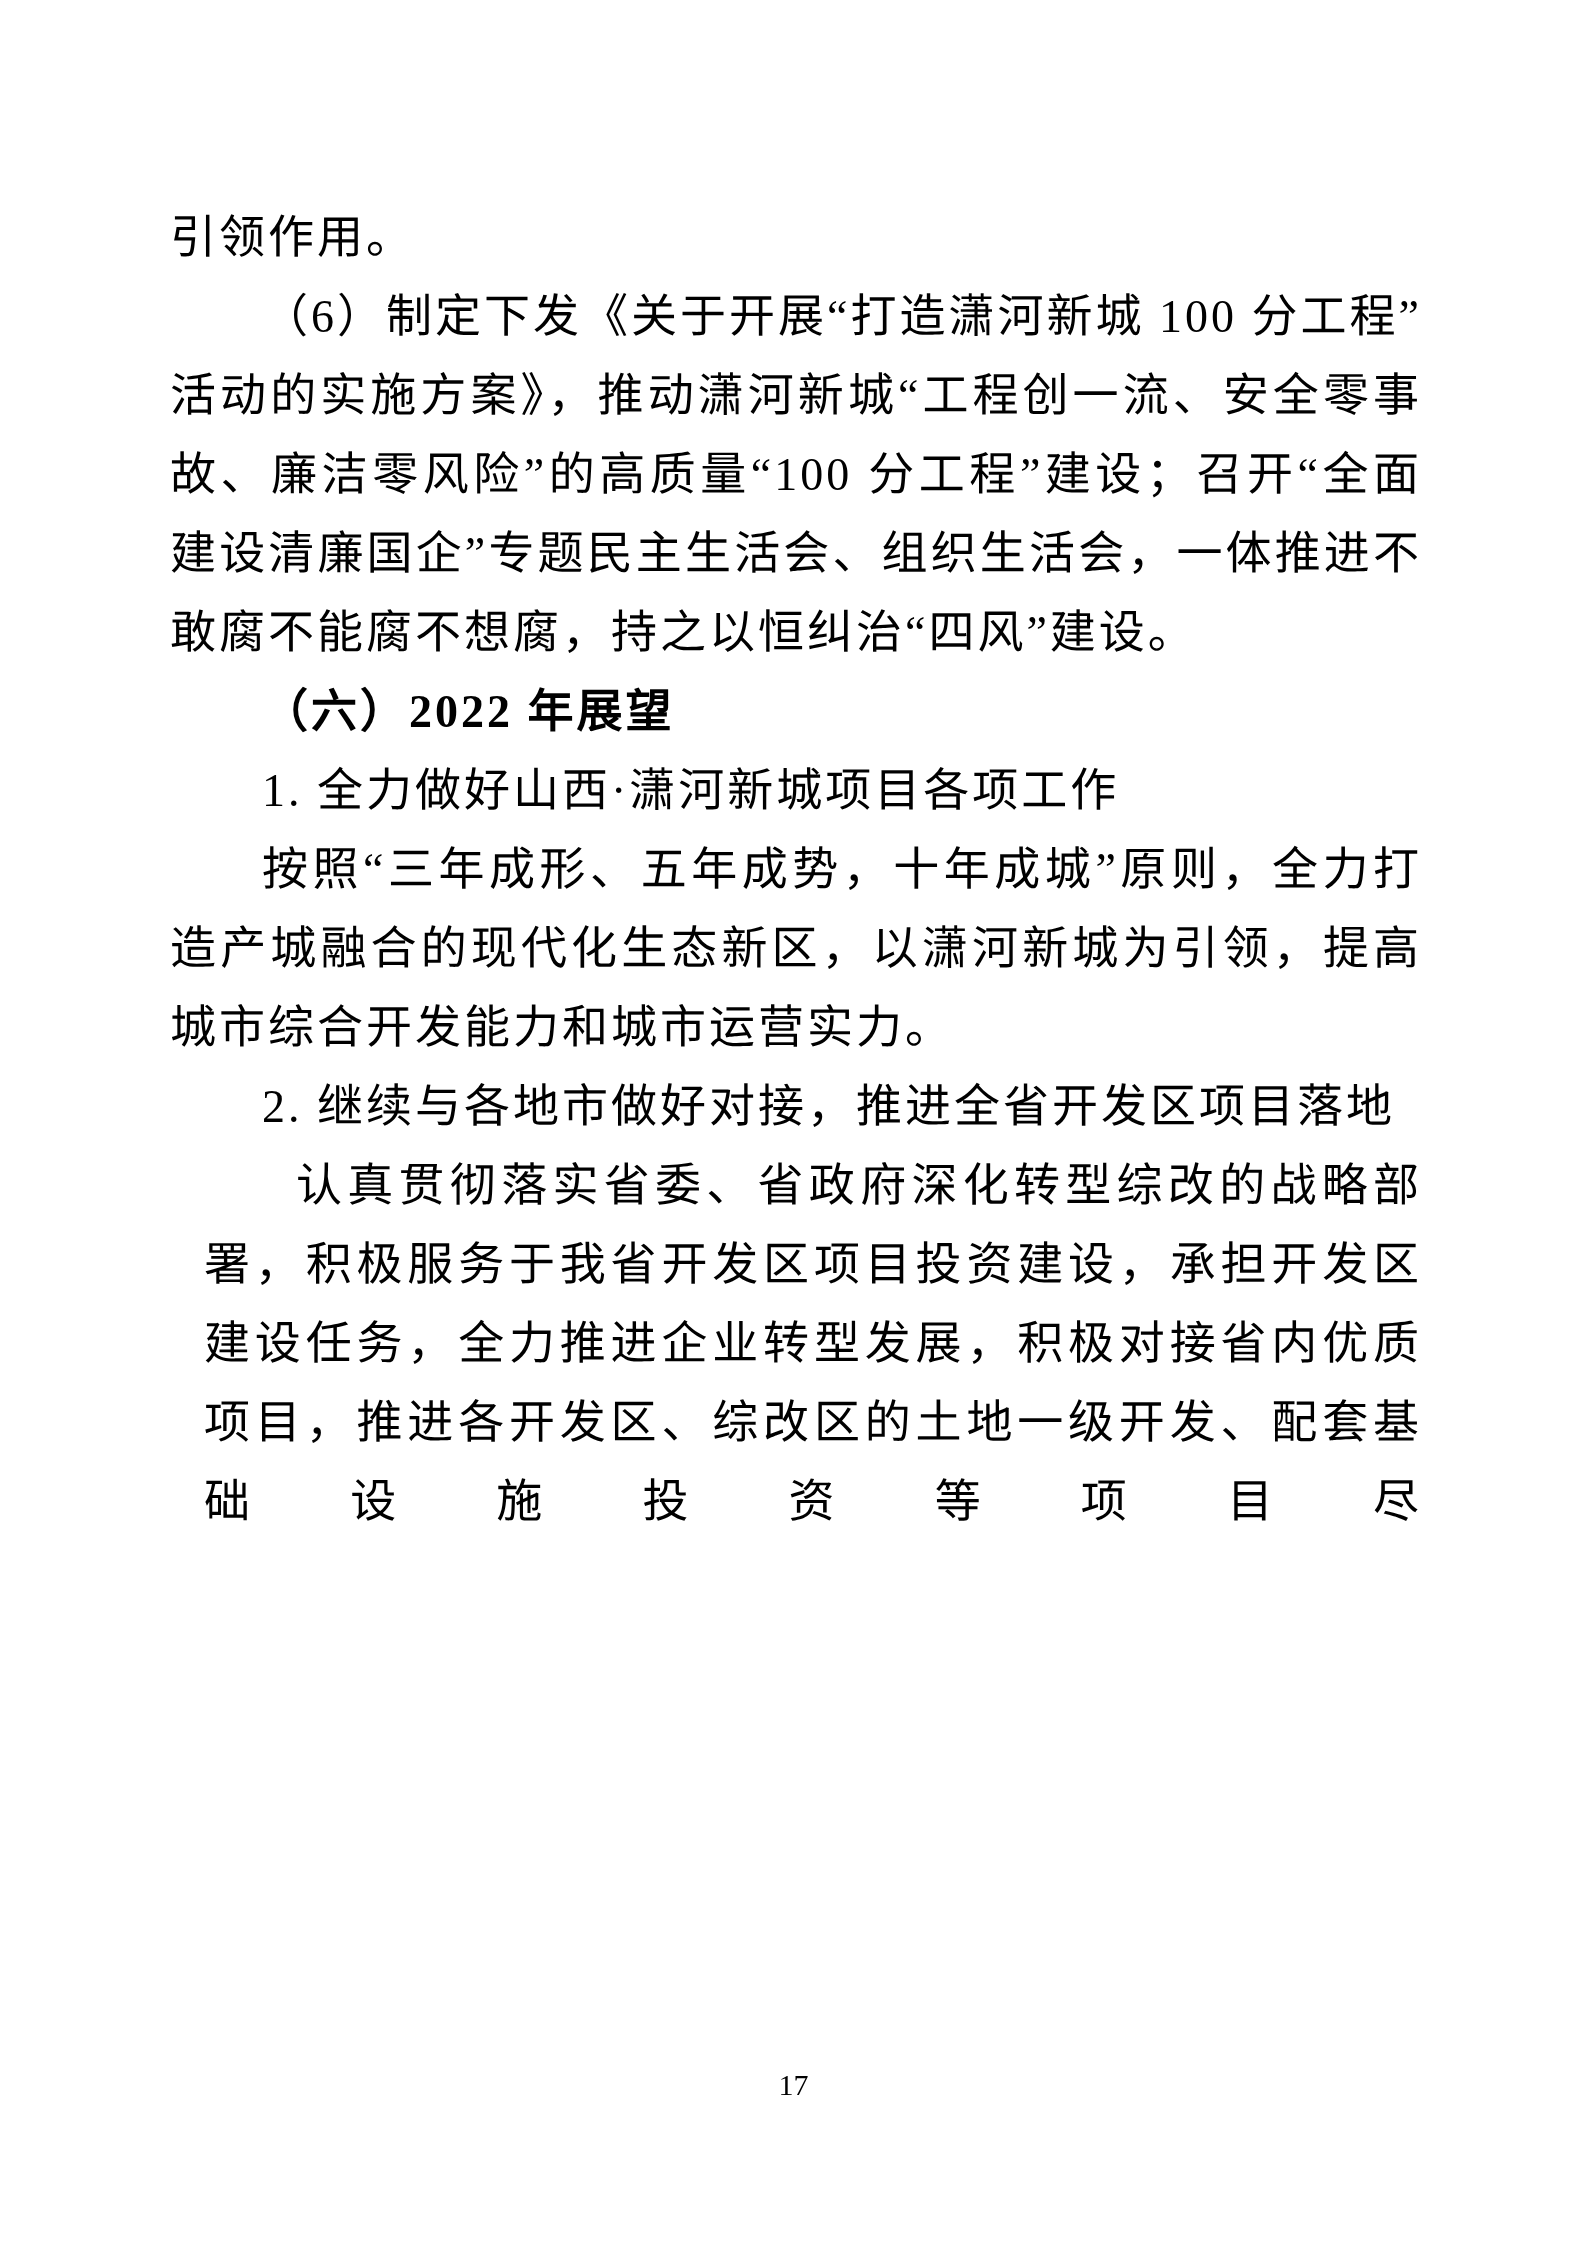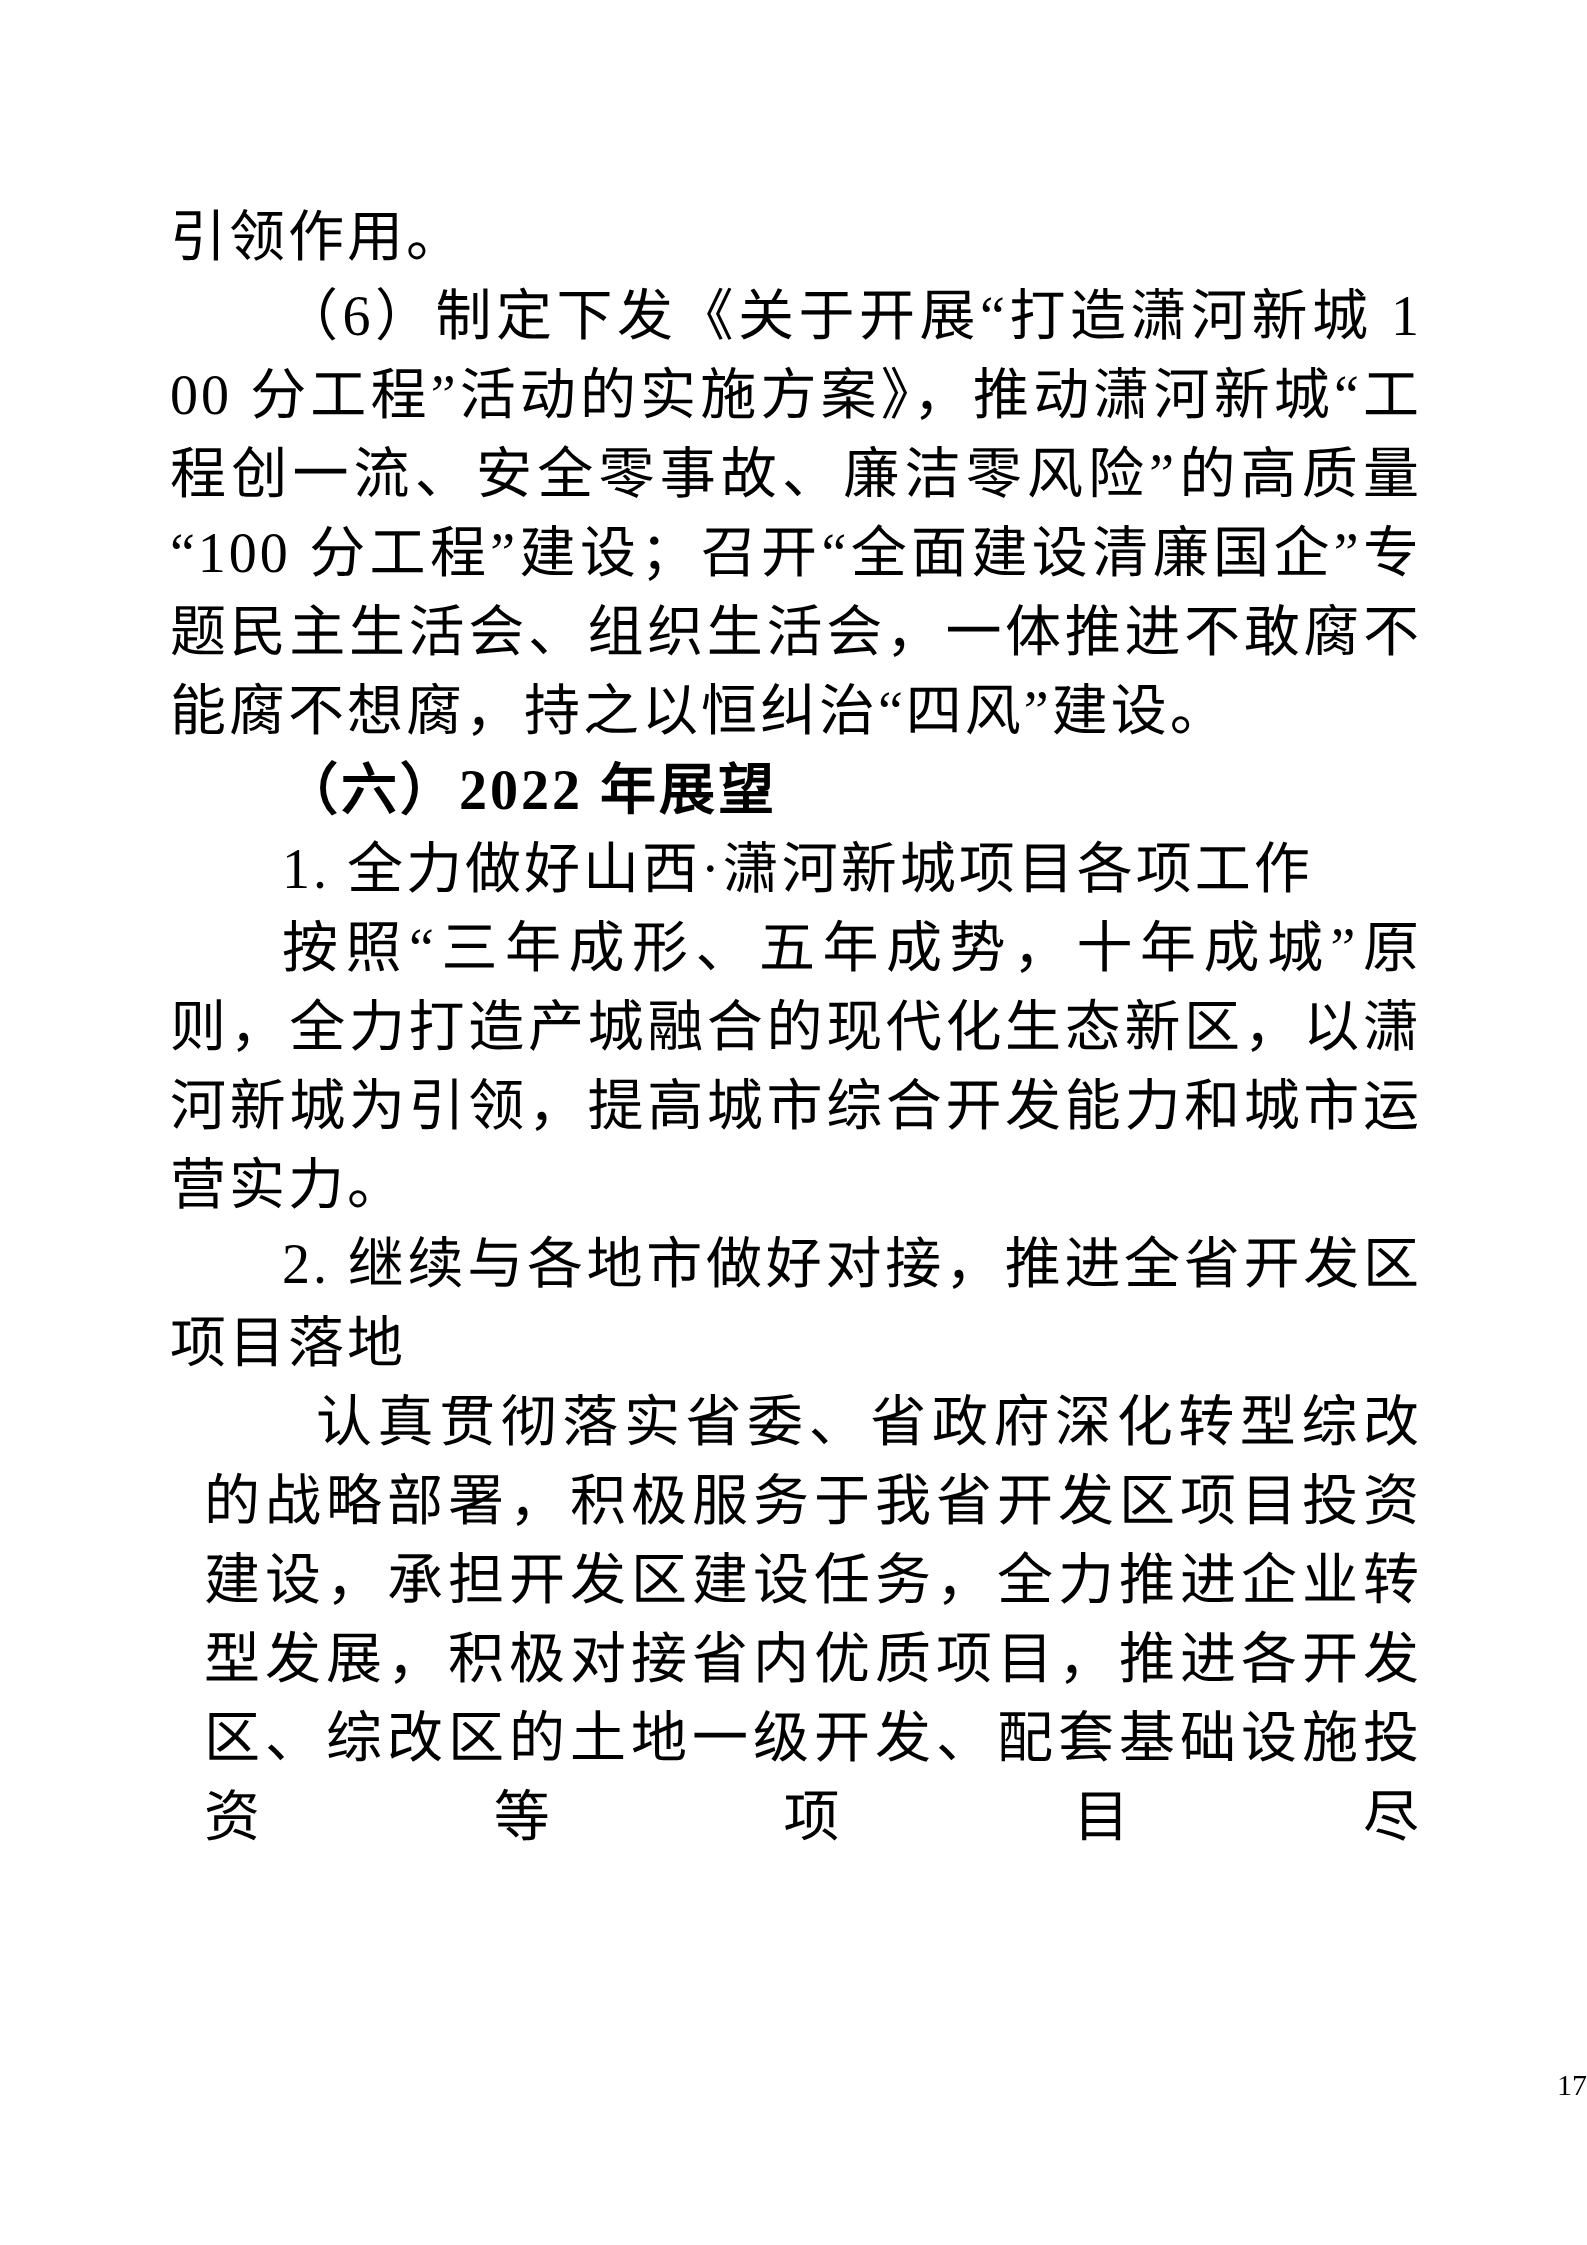--- a/index.html
+++ b/index.html
@@ -17,21 +17,21 @@
     overflow: hidden;
   }
   .content {
     position: absolute;
     left: 170px;
     right: 165px;
     top: 198px;
   }
   .content p {
     margin: 0;
-    font-size: 56px;
+    font-size: 46px;
     line-height: 79px;
     letter-spacing: 3px;
     text-align: justify;
     word-break: break-all;
   }
   p.indent {
     text-indent: 2em;
   }
   p.heading {
     text-indent: 2em;
@@ -42,21 +42,21 @@
   }
   p.cutoff {
     text-align-last: justify;
     margin-left: 34px;
   }
   .page-number {
     position: absolute;
     left: 0;
     right: 0;
     top: 2068px;
-    text-align: right;
+    text-align: center;
     font-size: 30px;
     letter-spacing: 0;
     color: #000000;
   }
 </style>
 </head>
 <body>
 
 <div class="page">
   <div class="content">

